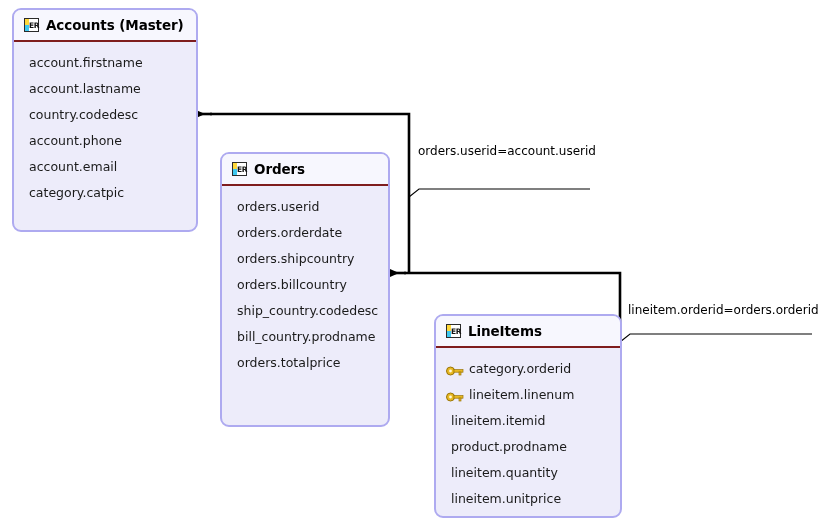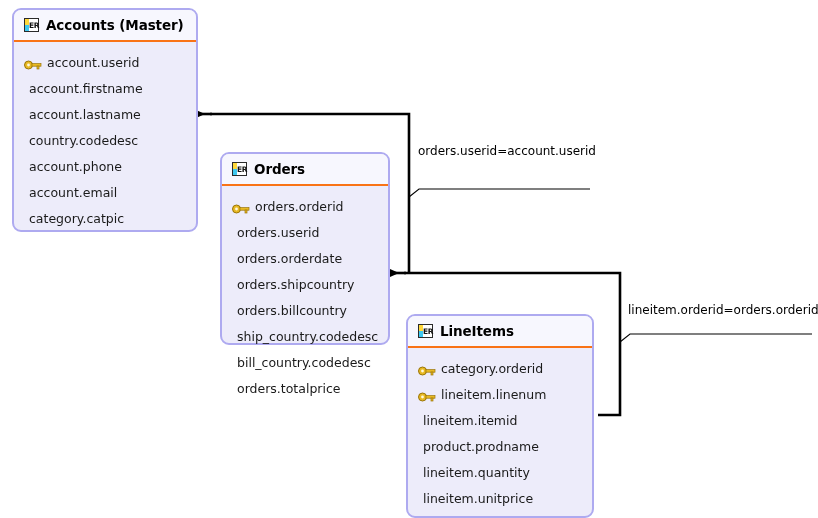--- a/index.html
+++ b/index.html
@@ -17,21 +17,21 @@
     border:2px solid #aeaaf0;
     border-radius:9px;
     box-sizing:border-box;
     z-index:3;
   }
   .entity-header{
     height:32px;
     display:flex;align-items:center;
     padding:0 10px;
     background:#f7f7fe;
-    border-bottom:2px solid #f97316;
+    border-bottom:2px solid #7f1d1d;
     border-radius:7px 7px 0 0;
     box-sizing:border-box;
   }
   .entity-title{
     font-size:13.5px;font-weight:bold;color:#000000;
     margin-left:7px;letter-spacing:-0.1px;white-space:nowrap;
   }
   .entity-body{padding:7px 0 8px 0;}
 
   .field-row{
@@ -94,31 +94,20 @@
       <polyline points="620,342 630,334 812,334" fill="none" stroke="#000000" stroke-width="1.1"></polyline>
     </g>
   </svg>
 
   <div class="entity" style="left:12px;top:8px;width:186px;height:224px;">
     <div class="entity-header">
       <span class="er-icon"></span>
       <span class="entity-title">Accounts (Master)</span>
     </div>
     <div class="entity-body">
-      <div class="field-row">
-        <span class="key-icon">
-          <svg viewBox="0 0 18 12" width="18" height="12">
-            <circle cx="4.5" cy="6" r="4" fill="#e8b923" stroke="#9a7508" stroke-width="1"></circle>
-            <circle cx="4.5" cy="6" r="1.4" fill="#fff8dc"></circle>
-            <rect x="8" y="4.6" width="9" height="2.6" fill="#e8b923" stroke="#9a7508" stroke-width="0.7"></rect>
-            <rect x="13" y="7" width="2" height="3" fill="#e8b923" stroke="#9a7508" stroke-width="0.7"></rect>
-          </svg>
-        </span>
-        <span class="field-label">account.userid</span>
-      </div>
       <div class="field-row nokey">
         <span class="field-label">account.firstname</span>
       </div>
       <div class="field-row nokey">
         <span class="field-label">account.lastname</span>
       </div>
       <div class="field-row nokey">
         <span class="field-label">country.codedesc</span>
       </div>
       <div class="field-row nokey">
@@ -126,62 +115,51 @@
       </div>
       <div class="field-row nokey">
         <span class="field-label">account.email</span>
       </div>
       <div class="field-row nokey">
         <span class="field-label">category.catpic</span>
       </div>
     </div>
   </div>
 
-  <div class="entity" style="left:220px;top:152px;width:170px;height:193px;">
+  <div class="entity" style="left:220px;top:152px;width:170px;height:275px;">
     <div class="entity-header">
       <span class="er-icon"></span>
       <span class="entity-title">Orders</span>
     </div>
     <div class="entity-body">
-      <div class="field-row">
-        <span class="key-icon">
-          <svg viewBox="0 0 18 12" width="18" height="12">
-            <circle cx="4.5" cy="6" r="4" fill="#e8b923" stroke="#9a7508" stroke-width="1"></circle>
-            <circle cx="4.5" cy="6" r="1.4" fill="#fff8dc"></circle>
-            <rect x="8" y="4.6" width="9" height="2.6" fill="#e8b923" stroke="#9a7508" stroke-width="0.7"></rect>
-            <rect x="13" y="7" width="2" height="3" fill="#e8b923" stroke="#9a7508" stroke-width="0.7"></rect>
-          </svg>
-        </span>
-        <span class="field-label">orders.orderid</span>
-      </div>
       <div class="field-row nokey">
         <span class="field-label">orders.userid</span>
       </div>
       <div class="field-row nokey">
         <span class="field-label">orders.orderdate</span>
       </div>
       <div class="field-row nokey">
         <span class="field-label">orders.shipcountry</span>
       </div>
       <div class="field-row nokey">
         <span class="field-label">orders.billcountry</span>
       </div>
       <div class="field-row nokey">
         <span class="field-label">ship_country.codedesc</span>
       </div>
       <div class="field-row nokey">
-        <span class="field-label">bill_country.codedesc</span>
+        <span class="field-label">bill_country.prodname</span>
       </div>
       <div class="field-row nokey">
         <span class="field-label">orders.totalprice</span>
       </div>
     </div>
   </div>
 
-  <div class="entity" style="left:406px;top:314px;width:188px;height:204px;">
+  <div class="entity" style="left:434px;top:314px;width:188px;height:204px;">
     <div class="entity-header">
       <span class="er-icon"></span>
       <span class="entity-title">LineItems</span>
     </div>
     <div class="entity-body">
       <div class="field-row">
         <span class="key-icon">
           <svg viewBox="0 0 18 12" width="18" height="12">
             <circle cx="4.5" cy="6" r="4" fill="#e8b923" stroke="#9a7508" stroke-width="1"></circle>
             <circle cx="4.5" cy="6" r="1.4" fill="#fff8dc"></circle>

